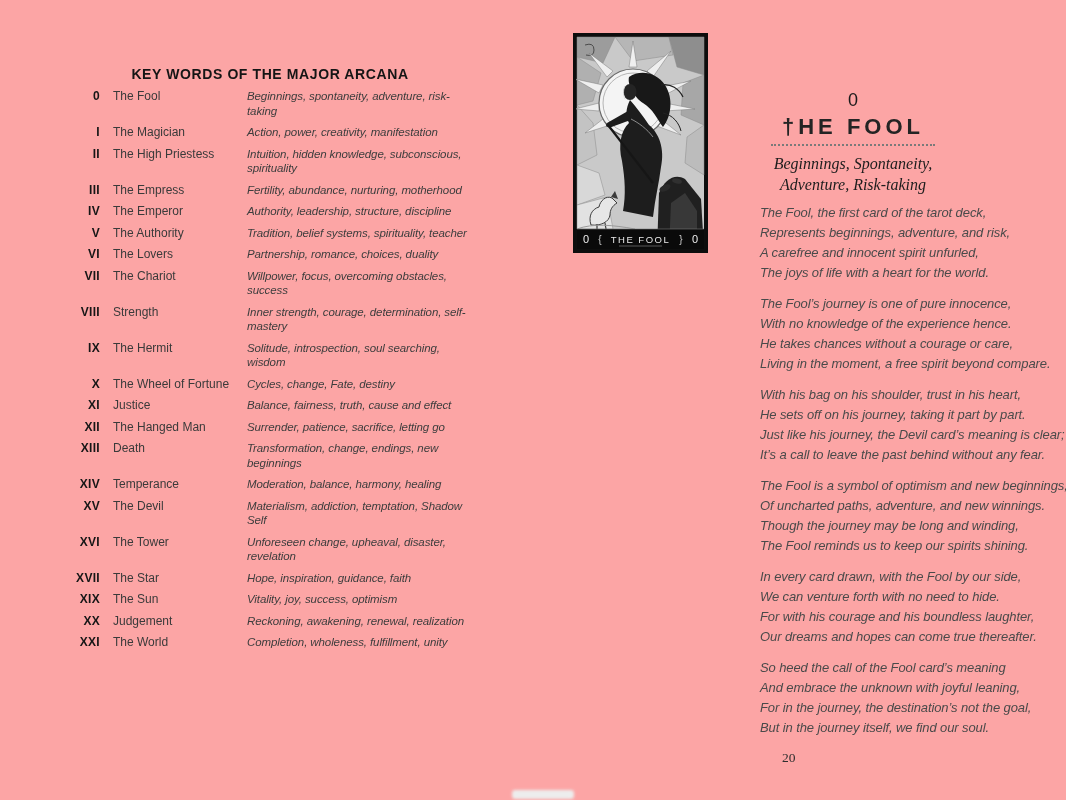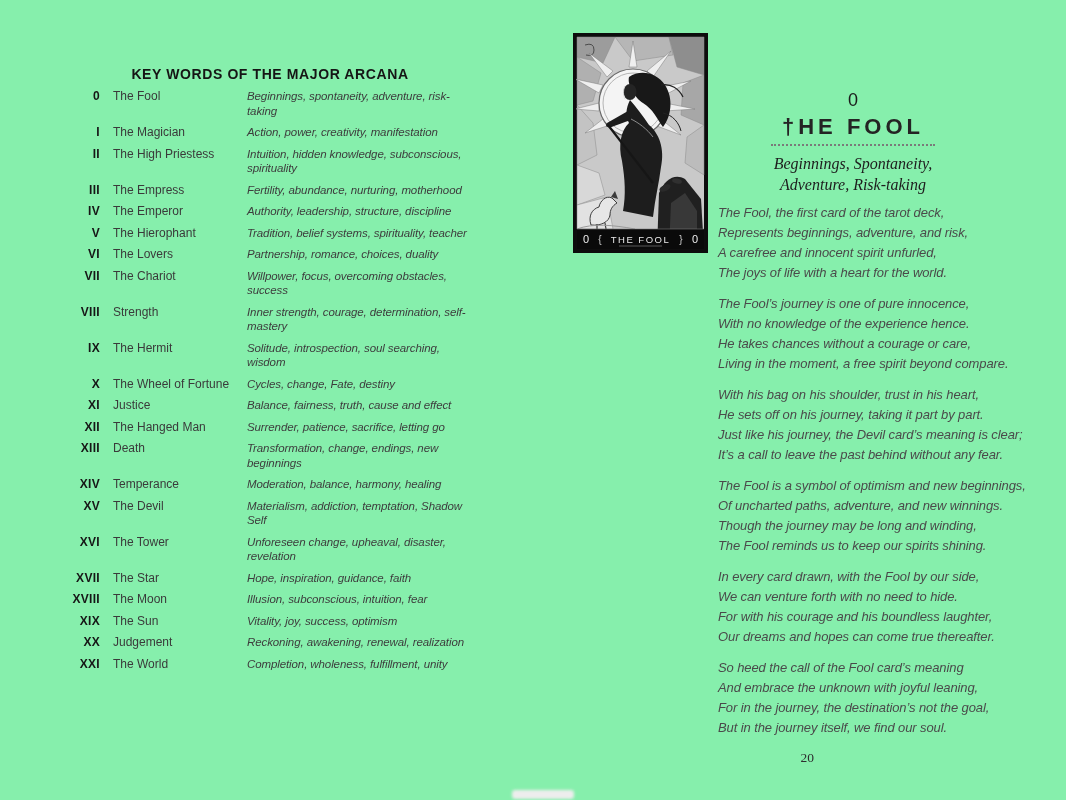--- a/index.html
+++ b/index.html
@@ -1,21 +1,21 @@
 <!DOCTYPE html>
 <html><head>
 <meta charset="utf-8">
 <style>
   html,body{margin:0;padding:0;}
   body{
     width:1066px;height:800px;background:#ffffff;
     font-family:"Liberation Sans","DejaVu Sans",sans-serif;
     color:#3c3c3c;overflow:hidden;
   }
-  .spread{position:relative;width:1066px;height:800px;background:#86efac;}
+  .spread{position:relative;width:1066px;height:800px;background:#fca5a5;}
 
   
   .left-page-title{
     position:absolute;left:62px;top:66px;width:416px;
     text-align:center;font-size:14px;font-weight:600;
     letter-spacing:0.6px;color:#151515;
   }
   .arcana-table{
     position:absolute;left:62px;top:89px;width:416px;
     display:flex;flex-direction:column;gap:7px;
@@ -52,25 +52,25 @@
   .chapter-subtitle{
     font-family:"Liberation Serif","DejaVu Serif",serif;
     font-style:italic;font-weight:400;font-size:16px;line-height:21px;color:#1d1d1d;
   }
 
   
   .poem{position:absolute;left:718px;top:203px;width:330px;}
   .stanza{margin-bottom:11px;}
   .poem-line{
     font-style:italic;font-size:13px;line-height:20px;
-    color:#4a4a4a;white-space:nowrap;letter-spacing:-0.1px;
+    color:#4a4a4a;white-space:nowrap;letter-spacing:-0.1px;margin-left:42px;
   }
 
   .page-number{
-    position:absolute;left:782px;top:750px;width:32px;text-align:right;
+    position:absolute;left:782px;top:750px;width:32px;text-align:left;
     font-family:"Liberation Serif","DejaVu Serif",serif;
     font-size:13.5px;color:#2e2e2e;
   }
   .edge-mark{
     position:absolute;left:512px;top:790px;width:62px;height:9px;
     background:#ededed;border-radius:3px;filter:blur(1.5px);
   }
 </style>
 </head>
 <body>
@@ -105,21 +105,21 @@
     </div>
 
     <div class="arcana-row">
       <span class="cell-numeral">IV</span>
       <span class="cell-name">The Emperor</span>
       <span class="cell-keywords">Authority, leadership, structure, discipline</span>
     </div>
 
     <div class="arcana-row">
       <span class="cell-numeral">V</span>
-      <span class="cell-name">The Hierophant</span>
+      <span class="cell-name">The Authority</span>
       <span class="cell-keywords">Tradition, belief systems, spirituality, teacher</span>
     </div>
 
     <div class="arcana-row">
       <span class="cell-numeral">VI</span>
       <span class="cell-name">The Lovers</span>
       <span class="cell-keywords">Partnership, romance, choices, duality</span>
     </div>
 
     <div class="arcana-row">
@@ -181,25 +181,20 @@
       <span class="cell-name">The Tower</span>
       <span class="cell-keywords">Unforeseen change, upheaval, disaster, revelation</span>
     </div>
 
     <div class="arcana-row">
       <span class="cell-numeral">XVII</span>
       <span class="cell-name">The Star</span>
       <span class="cell-keywords">Hope, inspiration, guidance, faith</span>
     </div>
 
-    <div class="arcana-row">
-      <span class="cell-numeral">XVIII</span>
-      <span class="cell-name">The Moon</span>
-      <span class="cell-keywords">Illusion, subconscious, intuition, fear</span>
-    </div>
 
     <div class="arcana-row">
       <span class="cell-numeral">XIX</span>
       <span class="cell-name">The Sun</span>
       <span class="cell-keywords">Vitality, joy, success, optimism</span>
     </div>
 
     <div class="arcana-row">
       <span class="cell-numeral">XX</span>
       <span class="cell-name">Judgement</span>

